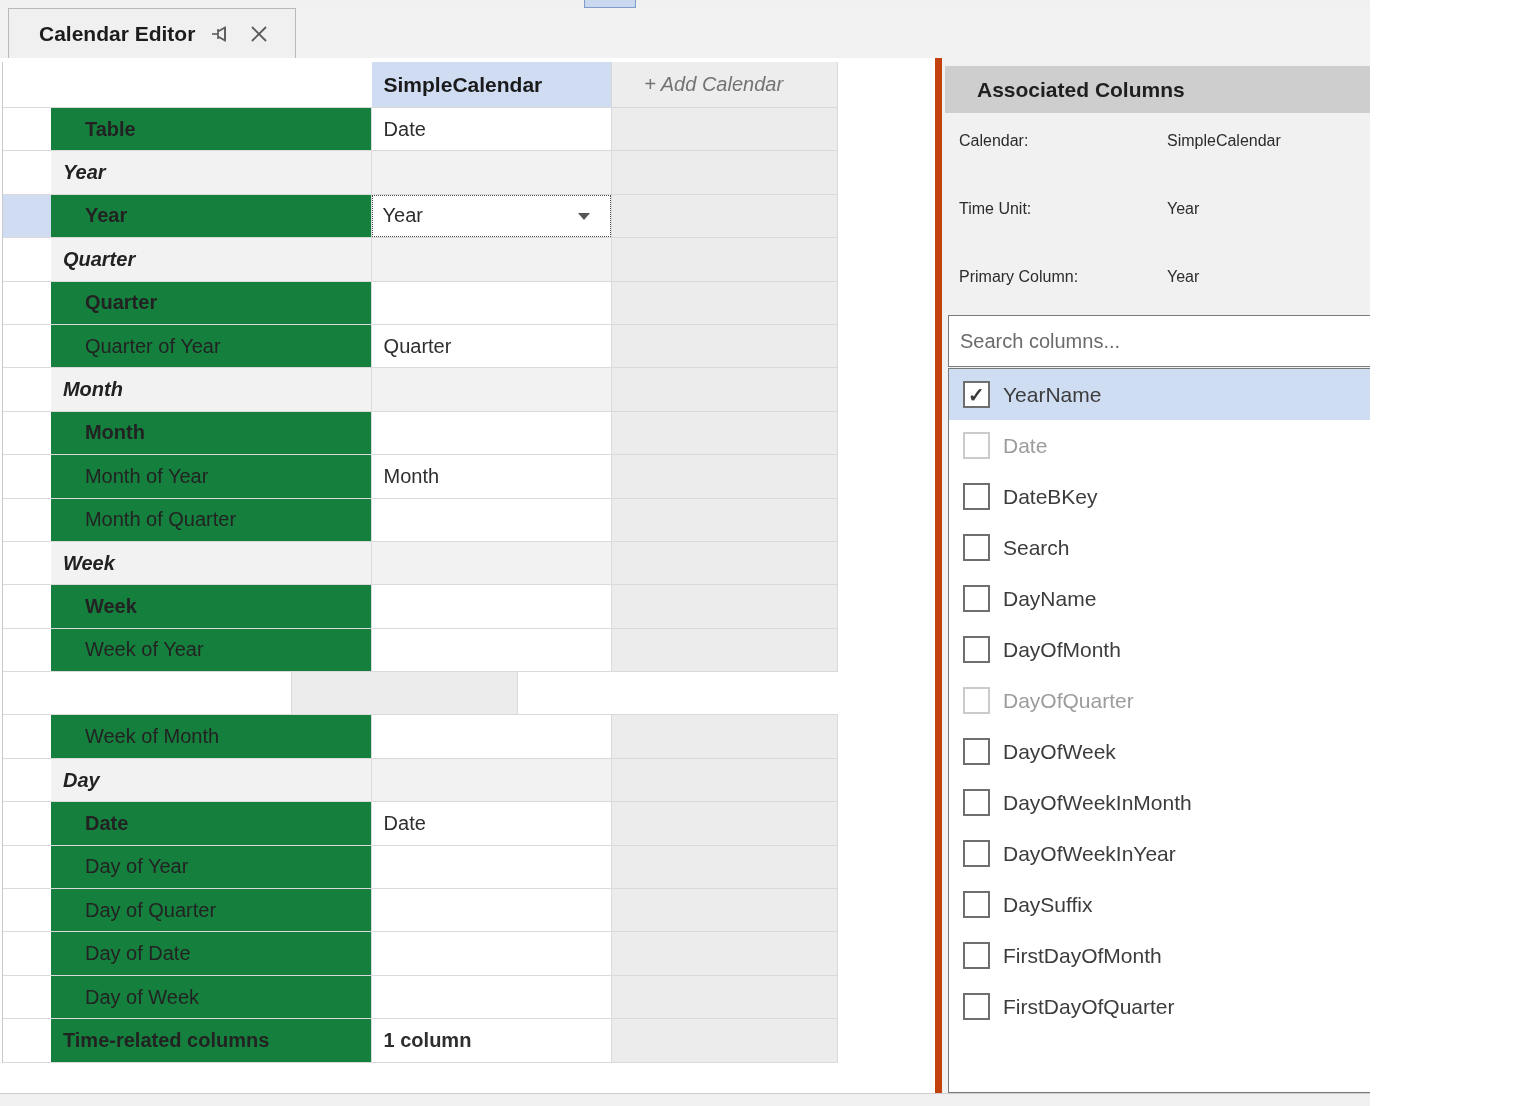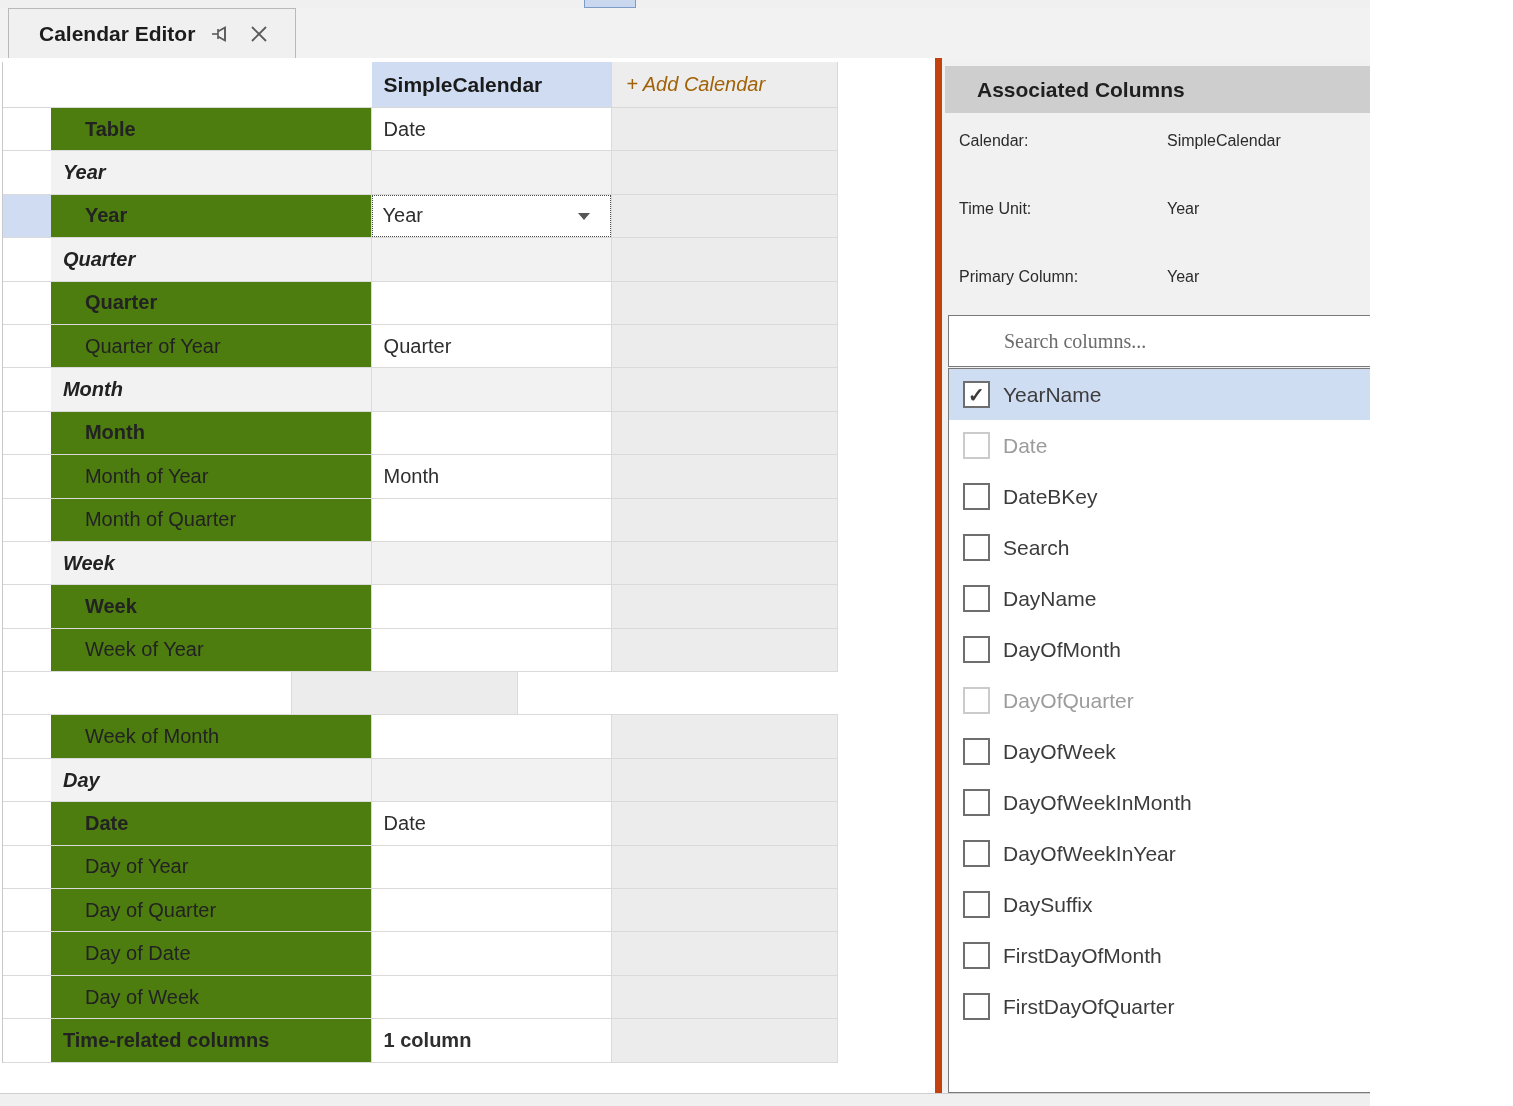--- a/index.html
+++ b/index.html
@@ -19,24 +19,24 @@
   .window-caret { position:absolute; left:1477px; top:21px; width:0; height:0;
                   border-left:7px solid transparent; border-right:7px solid transparent; border-top:9px solid #4c4c4c; }
 
   
   .grid { position:absolute; left:2px; top:62px; width:836px; border-left:1px solid #c9c9c9; }
   .g-header { display:flex; height:46px; }
   .g-header .h-blank { width:369px; background:#fff; border-bottom:1px solid #d8d8d8; }
   .g-header .h-cal { width:241px; background:#cfdcf2; border-right:1px solid #d8d8d8; border-bottom:1px solid #d8d8d8;
                      font-weight:bold; font-size:21px; color:#1a1a1a; display:flex; align-items:center; padding-left:12px; }
   .g-header .h-add { width:226px; background:#ededed; border-right:1px solid #d8d8d8; border-bottom:1px solid #d8d8d8;
-                     font-style:italic; font-size:20px; color:#a16207; display:flex; align-items:center; padding-left:14px; }
+                     font-style:italic; font-size:20px; color:#737373; display:flex; align-items:center; padding-left:32px; }
   .g-row { display:flex; height:43.4px; border-bottom:1px solid #dadada; }
   .c-margin { width:48px; background:#fff; }
-  .c-label  { width:321px; background:#4d7c0f; border-right:1px solid #dadada; display:flex; align-items:center;
+  .c-label  { width:321px; background:#15803d; border-right:1px solid #dadada; display:flex; align-items:center;
               padding-left:34px; font-size:20px; color:#222; }
   .c-value  { width:241px; background:#fff; border-right:1px solid #dadada; display:flex; align-items:center;
               padding-left:12px; font-size:20px; color:#2e2e2e; position:relative; }
   .c-add    { width:226px; background:#ececec; border-right:1px solid #dadada; }
   .g-row.group .c-label, .g-row.group .c-value { background:#f2f2f2; }
   .g-row.group .c-label { font-weight:bold; font-style:italic; padding-left:12px; }
   .g-row.bold .c-label, .g-row.footer .c-label { font-weight:bold; }
   .g-row.footer .c-label { padding-left:12px; }
   .g-row.footer .c-value { font-weight:bold; }
   .g-row.selected .c-margin { background:#cfdcf2; }
@@ -50,22 +50,22 @@
 
   
   .panel { position:absolute; left:935px; top:58px; width:570px; height:1035px; background:#f1f1f1; border-left:7px solid #c2410c; }
   .panel-header { position:absolute; left:3px; top:8px; width:566px; height:47px; background:#cecece;
                   display:flex; align-items:center; padding-left:32px; font-weight:bold; font-size:21px; color:#1f1f1f; }
   .info-row { position:absolute; left:17px; height:28px; display:flex; font-size:16px; color:#2b2b2b; }
   .info-label { width:208px; }
   .info-value { }
   .search-box { position:absolute; left:6px; top:257px; width:560px; height:52px; background:#fff;
                 border:1px solid #7a7a7a; display:flex; align-items:center; }
-  .search-input { flex:1; border:none; outline:none; background:transparent; font-family:Liberation Serif, serif;
-                  font-size:20px; color:#333; padding-left:11px;margin-left:44px; }
+  .search-input { flex:1; border:none; outline:none; background:transparent; font-family:Liberation Sans, sans-serif;
+                  font-size:20px; color:#333; padding-left:11px; }
   .search-input::placeholder { color:#6b6b6b; opacity:1; }
   .search-icon { width:24px; height:24px; margin-right:12px; flex:none; }
 
   .col-list { position:absolute; left:6px; top:310px; width:560px; height:725px; background:#fff;
               border:1px solid #7a7a7a; overflow:hidden; }
   .col-items { position:absolute; left:0; top:0; width:519px; }
   .col-item { height:51px; display:flex; align-items:center; padding-left:14px; cursor:default; }
   .col-item.selected { background:#cfddf3; }
   .cbx { width:27px; height:27px; border:2px solid #6e6e6e; background:#fff; flex:none;
          display:flex; align-items:center; justify-content:center; }

